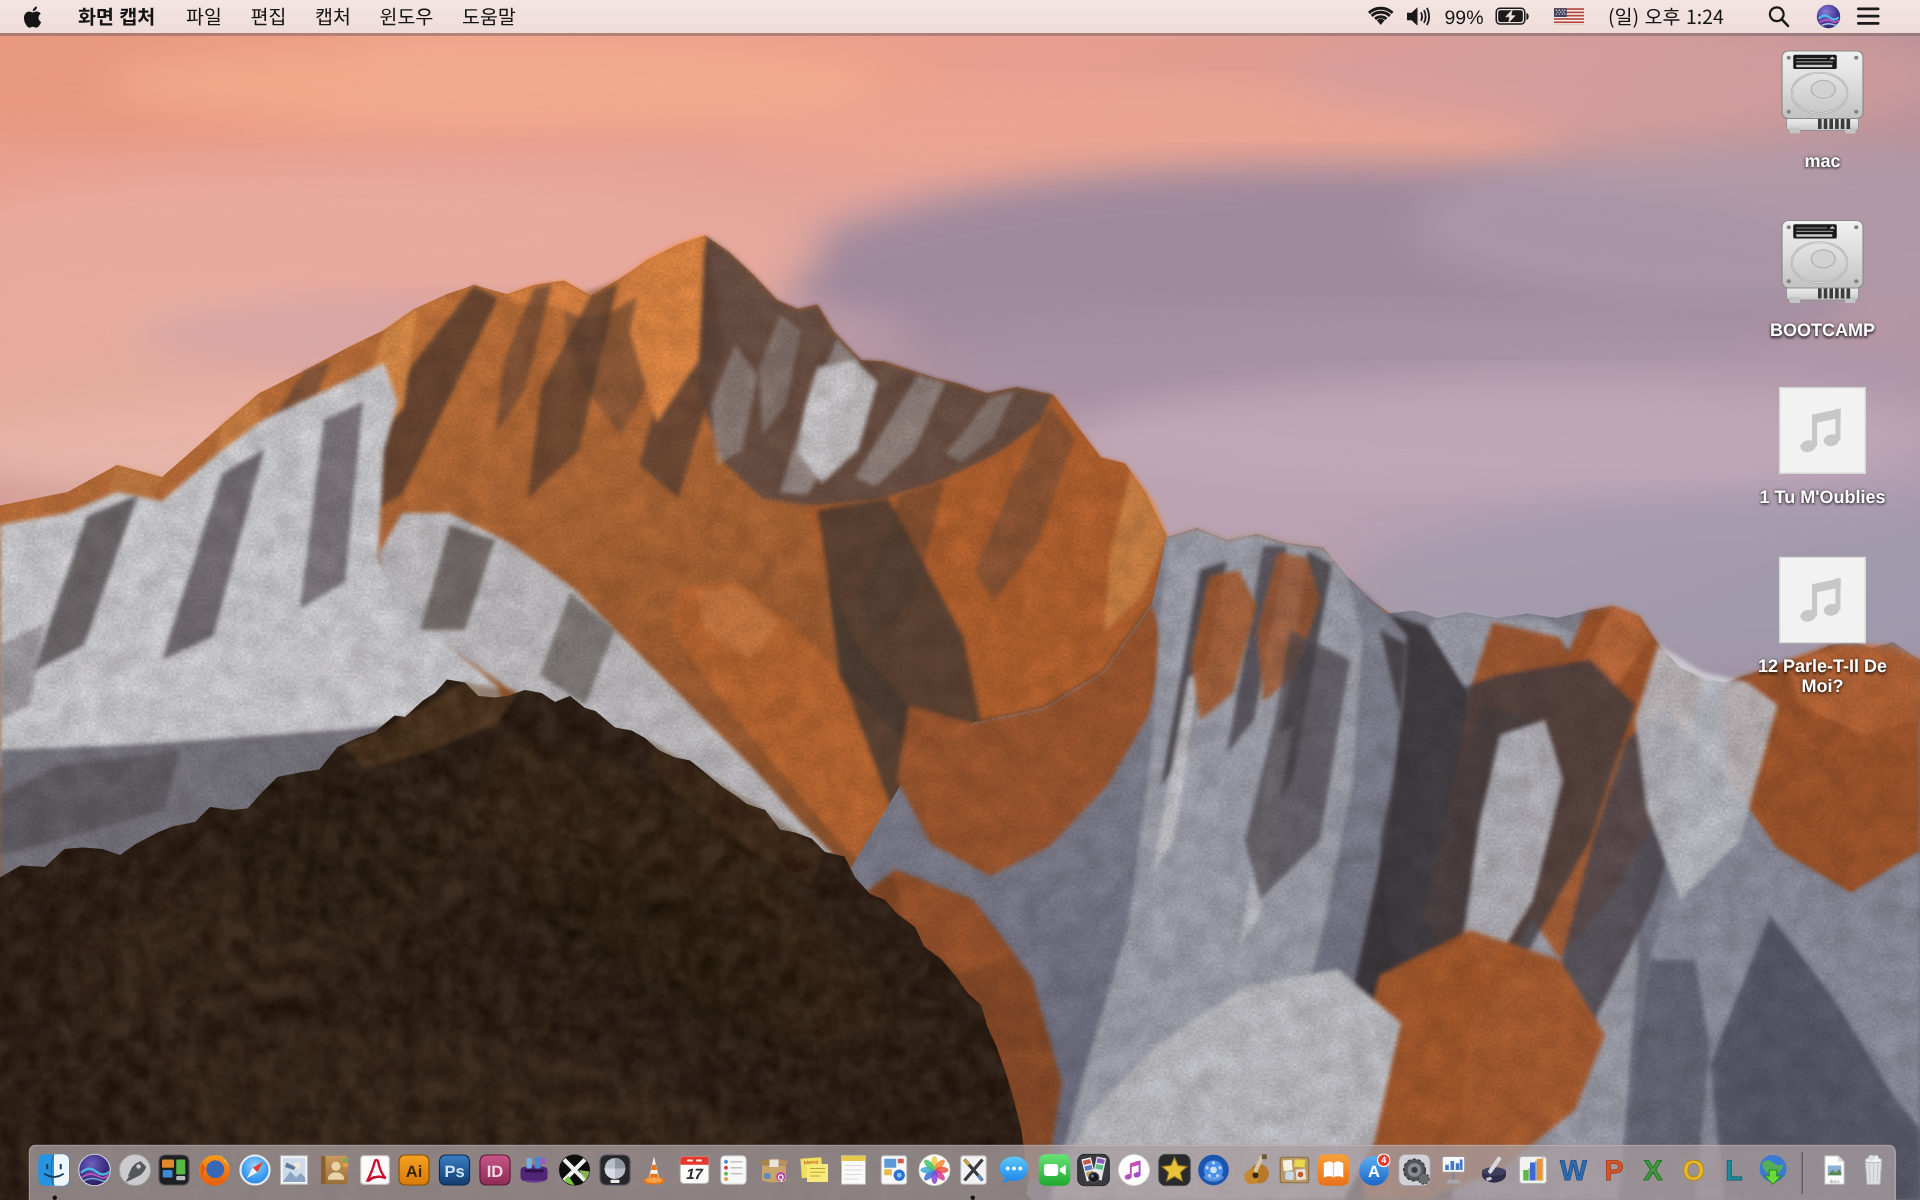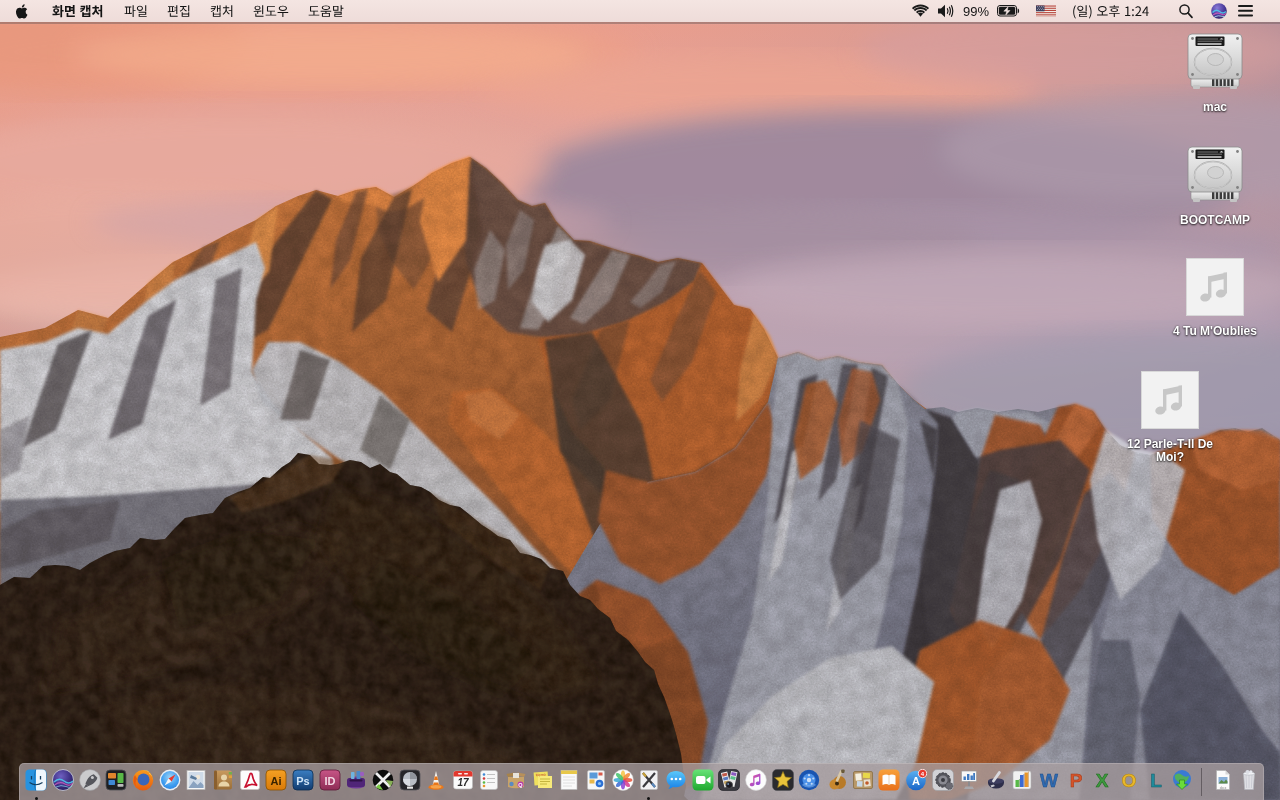--- a/index.html
+++ b/index.html
@@ -379,23 +379,23 @@
       <rect x="0.5" y="0.5" width="57" height="57" fill="#f2f2f2" stroke="#d8d8d8" stroke-width="1"></rect>
       <g fill="#c7c7c7">
         <polygon points="22,18.5 41,14.5 41,20.5 22,24.5"></polygon>
         <rect x="22" y="18.5" width="3.4" height="21"></rect>
         <rect x="37.6" y="14.5" width="3.4" height="21"></rect>
         <ellipse cx="19.4" cy="39.5" rx="5.2" ry="4" transform="rotate(-12 19.4 39.5)"></ellipse>
         <ellipse cx="35" cy="35.5" rx="5.2" ry="4" transform="rotate(-12 35 35.5)"></ellipse>
       </g>
       </g>
     </svg></div>
-    <div class="lab">4 Tu M'Oublies</div>
+    <div class="lab">1 Tu M'Oublies</div>
   </div>
-  <div class="dicon" style="left:1110px; top:370px;">
+  <div class="dicon" style="left:1155px; top:370px;">
     <div style="height:66px; padding-top:1px;"><svg width="58" height="58" viewBox="0 0 58 58">
           <use href="#musicicon"></use>
         </svg></div>
     <div class="lab">12 Parle-T-Il De<br>Moi?</div>
   </div>
 
   <div id="dock">
       <div class="dk" style="left:5.4px;"><svg width="22" height="22" viewBox="0 0 22 22">
           <rect x="0.5" y="0.5" width="21" height="21" rx="4" fill="#2792df"></rect>
           <path d="M11 0.5 h6 a4 4 0 0 1 4 4 v13 a4 4 0 0 1 -4 4 h-6 z" fill="#eff6fc"></path>

